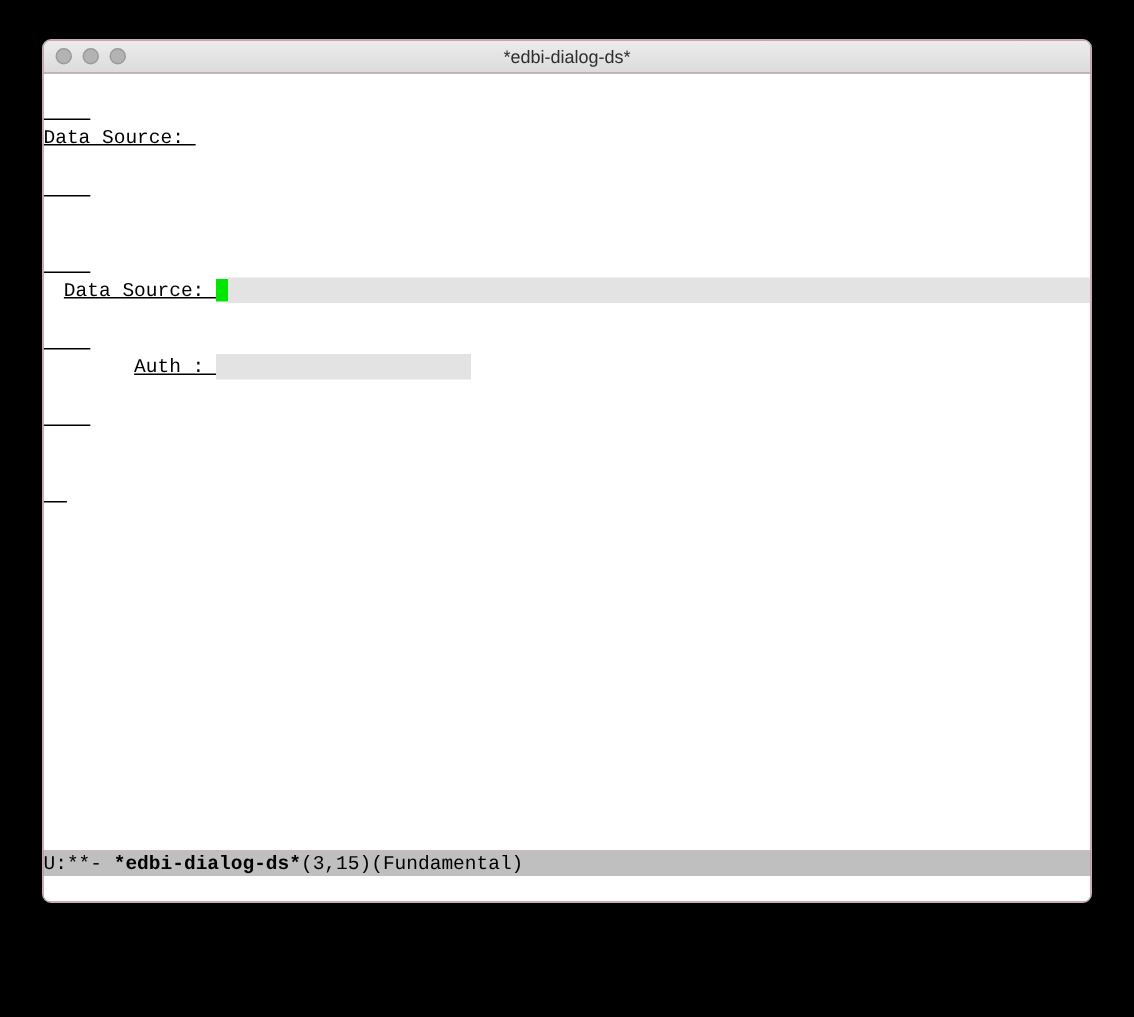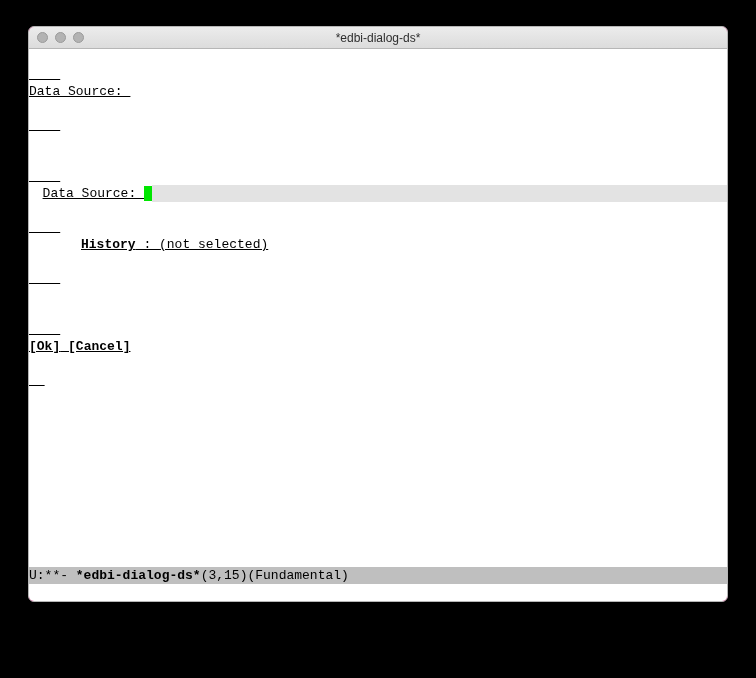--- a/index.html
+++ b/index.html
@@ -119,20 +119,19 @@
       <div class="tl"></div>
       <div class="tl"></div>
     </div>
     <div class="title">*edbi-dialog-ds*</div>
   </div>
 
   <div class="buffer">
     <div class="line topinfo"><span>Data Source: </span></div>
     <div class="line"></div>
     <div class="line"><span class="label">Data Source: </span><span class="cursor"></span><span class="field-ds"></span></div>
-    <div class="line"><span class="gap" style="width:52px"></span><span class="bold">History</span><span> : </span><span>(not selected)</span></div>
+    <div class="line"><span class="label">Auth : </span><span class="field-auth"></span></div>
     <div class="line"></div>
-    <div class="line"><span class="bold">[Ok]</span><span> </span><span class="bold">[Cancel]</span></div>
   </div>
 
   <div class="modeline"> <span>U:**- </span> <span class="bold">*edbi-dialog-ds*</span>      <span>(3,15)</span>      <span>(Fundamental)</span></div>
   <div class="minibuffer"></div>
 </div>
 
 </body></html>

